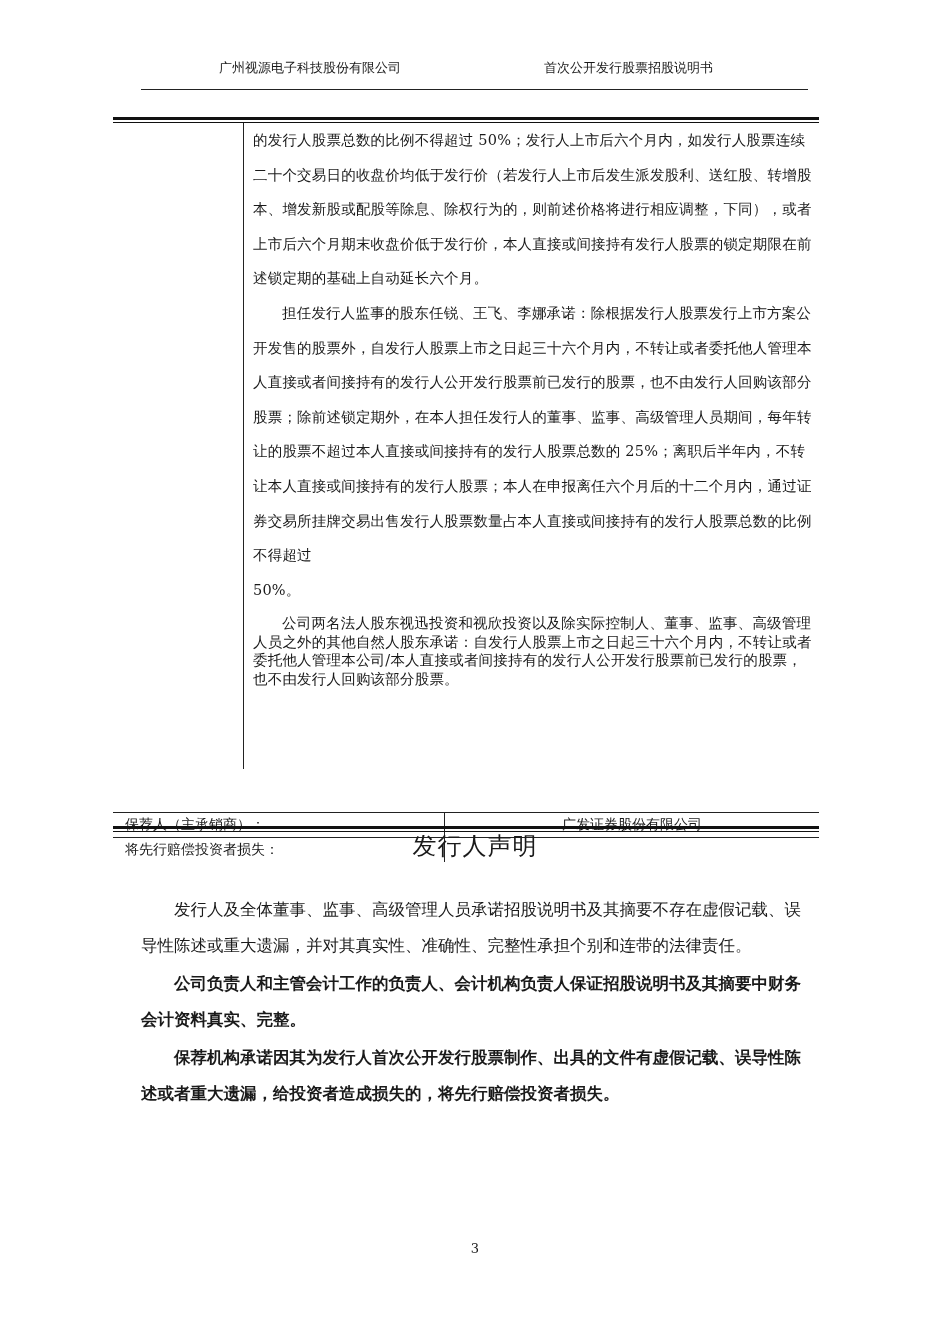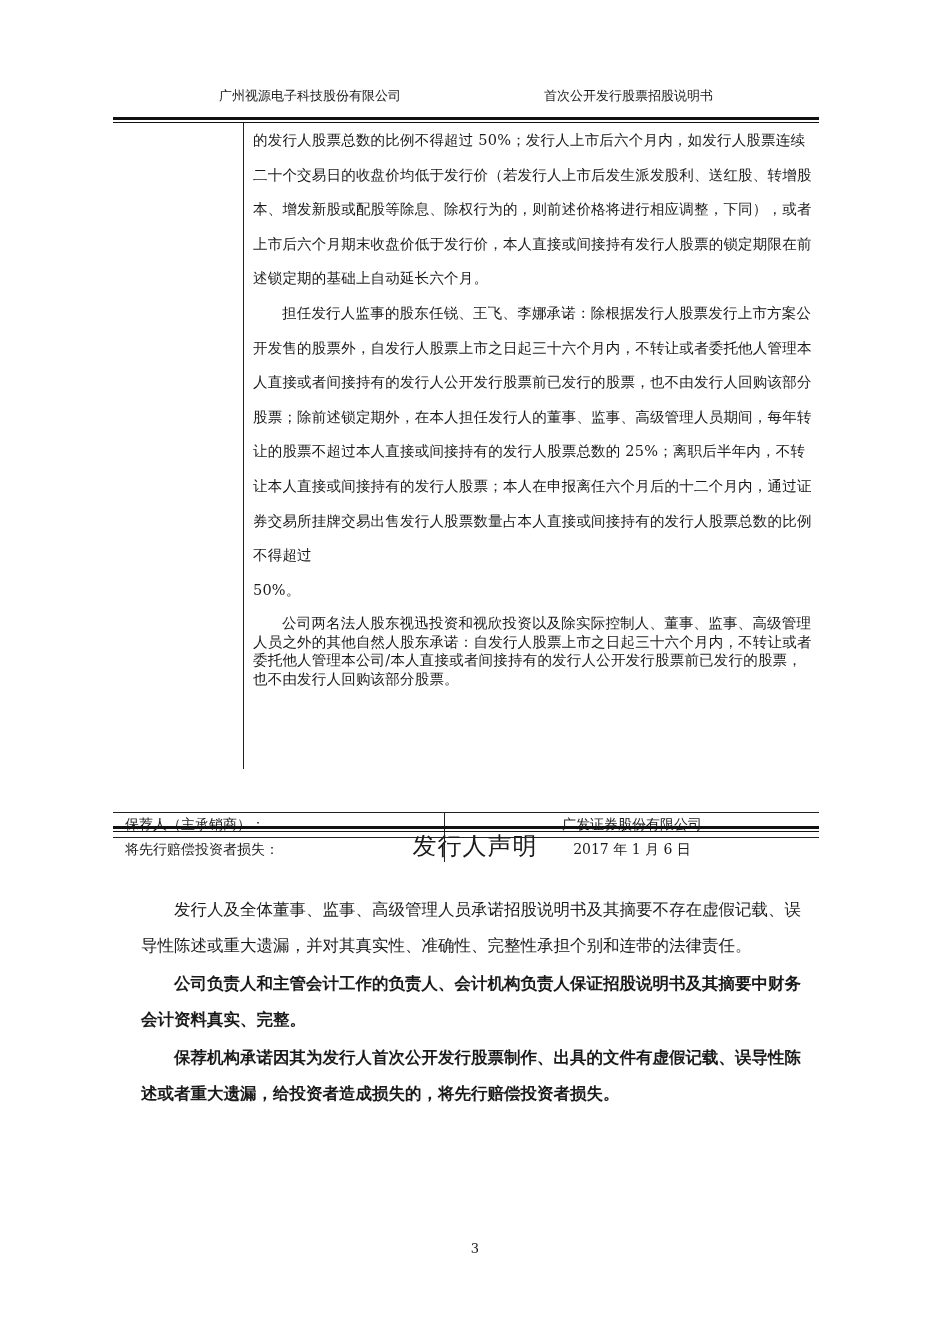--- a/index.html
+++ b/index.html
@@ -5,21 +5,20 @@
     html, body { margin: 0; padding: 0; background: #ffffff; }
     body {
       width: 950px; height: 1344px; position: relative; overflow: hidden;
       font-family: "DejaVu Serif", "Liberation Serif", serif; color: #1a1a1a;
     }
     .page-header {
       position: absolute; left: 141px; top: 55px; width: 667px; height: 34px;
       border-bottom: 1.5px solid #222;
       font-family: "DejaVu Sans", "Liberation Sans", sans-serif;
       font-size: 13px;
-      margin-top: 28px;
     }
     .page-header .left { position: absolute; left: 78px; top: 4px; }
     .page-header .right { position: absolute; left: 403px; top: 4px; }
 
     .rule-double { position: absolute; left: 113px; width: 706px; height: 6px;
       border-top: 3px solid #111; }
     .rule-double::after { content: ""; position: absolute; left: 0; right: 0; top: 2px; border-top: 1.5px solid #111; }
     .rule-double.top { top: 117px; }
     .rule-double.bottom { top: 826px; }
 
@@ -75,21 +74,20 @@
 </div>
 
 <div class="row r1">
   <span class="label">保荐人（主承销商）：</span>
   <span class="vsep"></span>
   <span class="value">广发证券股份有限公司</span>
 </div>
 <div class="row r2">
   <span class="label">将先行赔偿投资者损失：</span>
   <span class="vsep"></span>
-  <span class="value">2017 年 1 月 6 日</span>
 </div>
 
 <div class="rule-double bottom"></div>
 
 <div class="section-title">发行人声明</div>
 
 <div class="declaration">
   <p>发行人及全体董事、监事、高级管理人员承诺招股说明书及其摘要不存在虚假记载、误导性陈述或重大遗漏，并对其真实性、准确性、完整性承担个别和连带的法律责任。</p>
   <p>公司负责人和主管会计工作的负责人、会计机构负责人保证招股说明书及其摘要中财务会计资料真实、完整。</p>
   <p>保荐机构承诺因其为发行人首次公开发行股票制作、出具的文件有虚假记载、误导性陈述或者重大遗漏，给投资者造成损失的，将先行赔偿投资者损失。</p>

